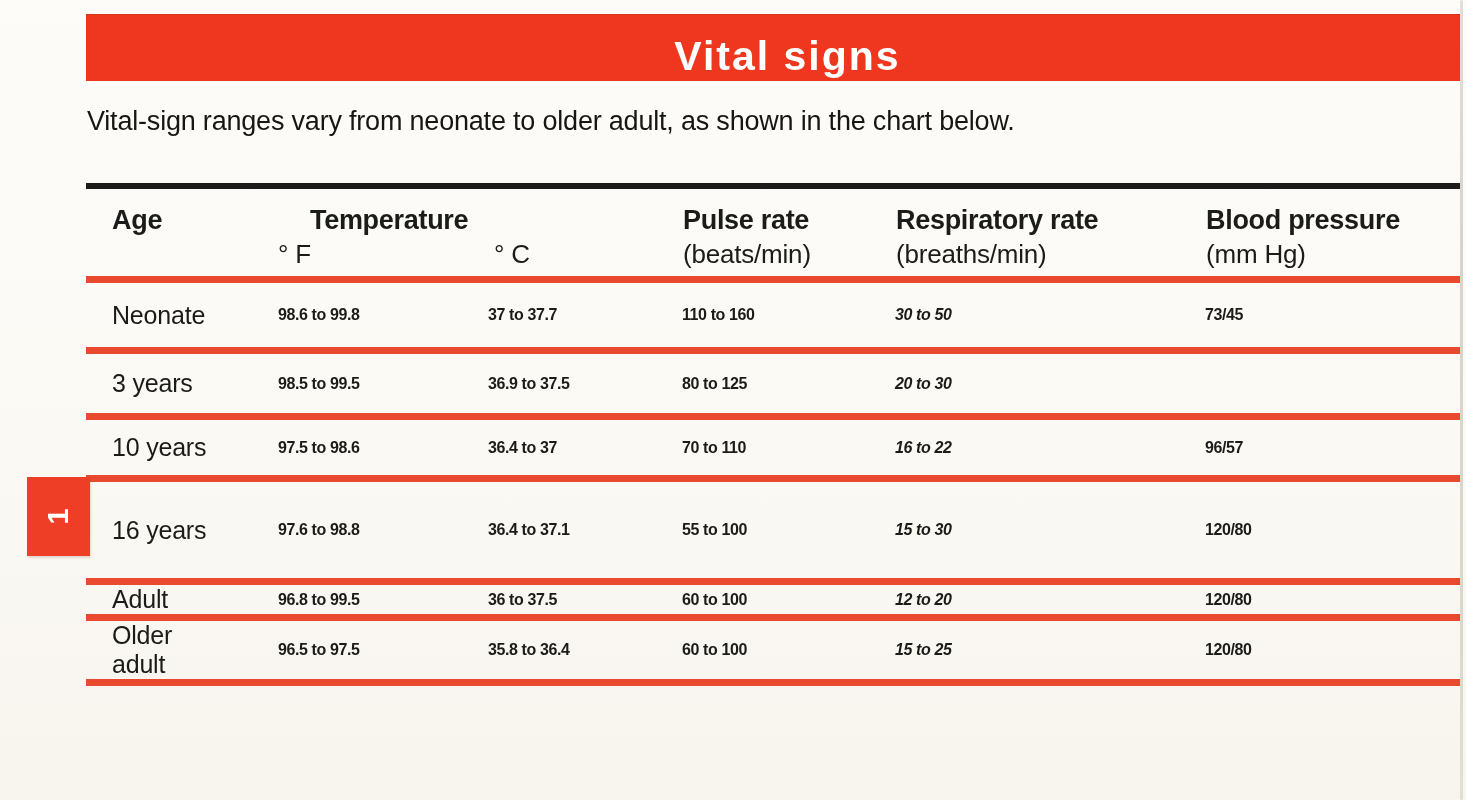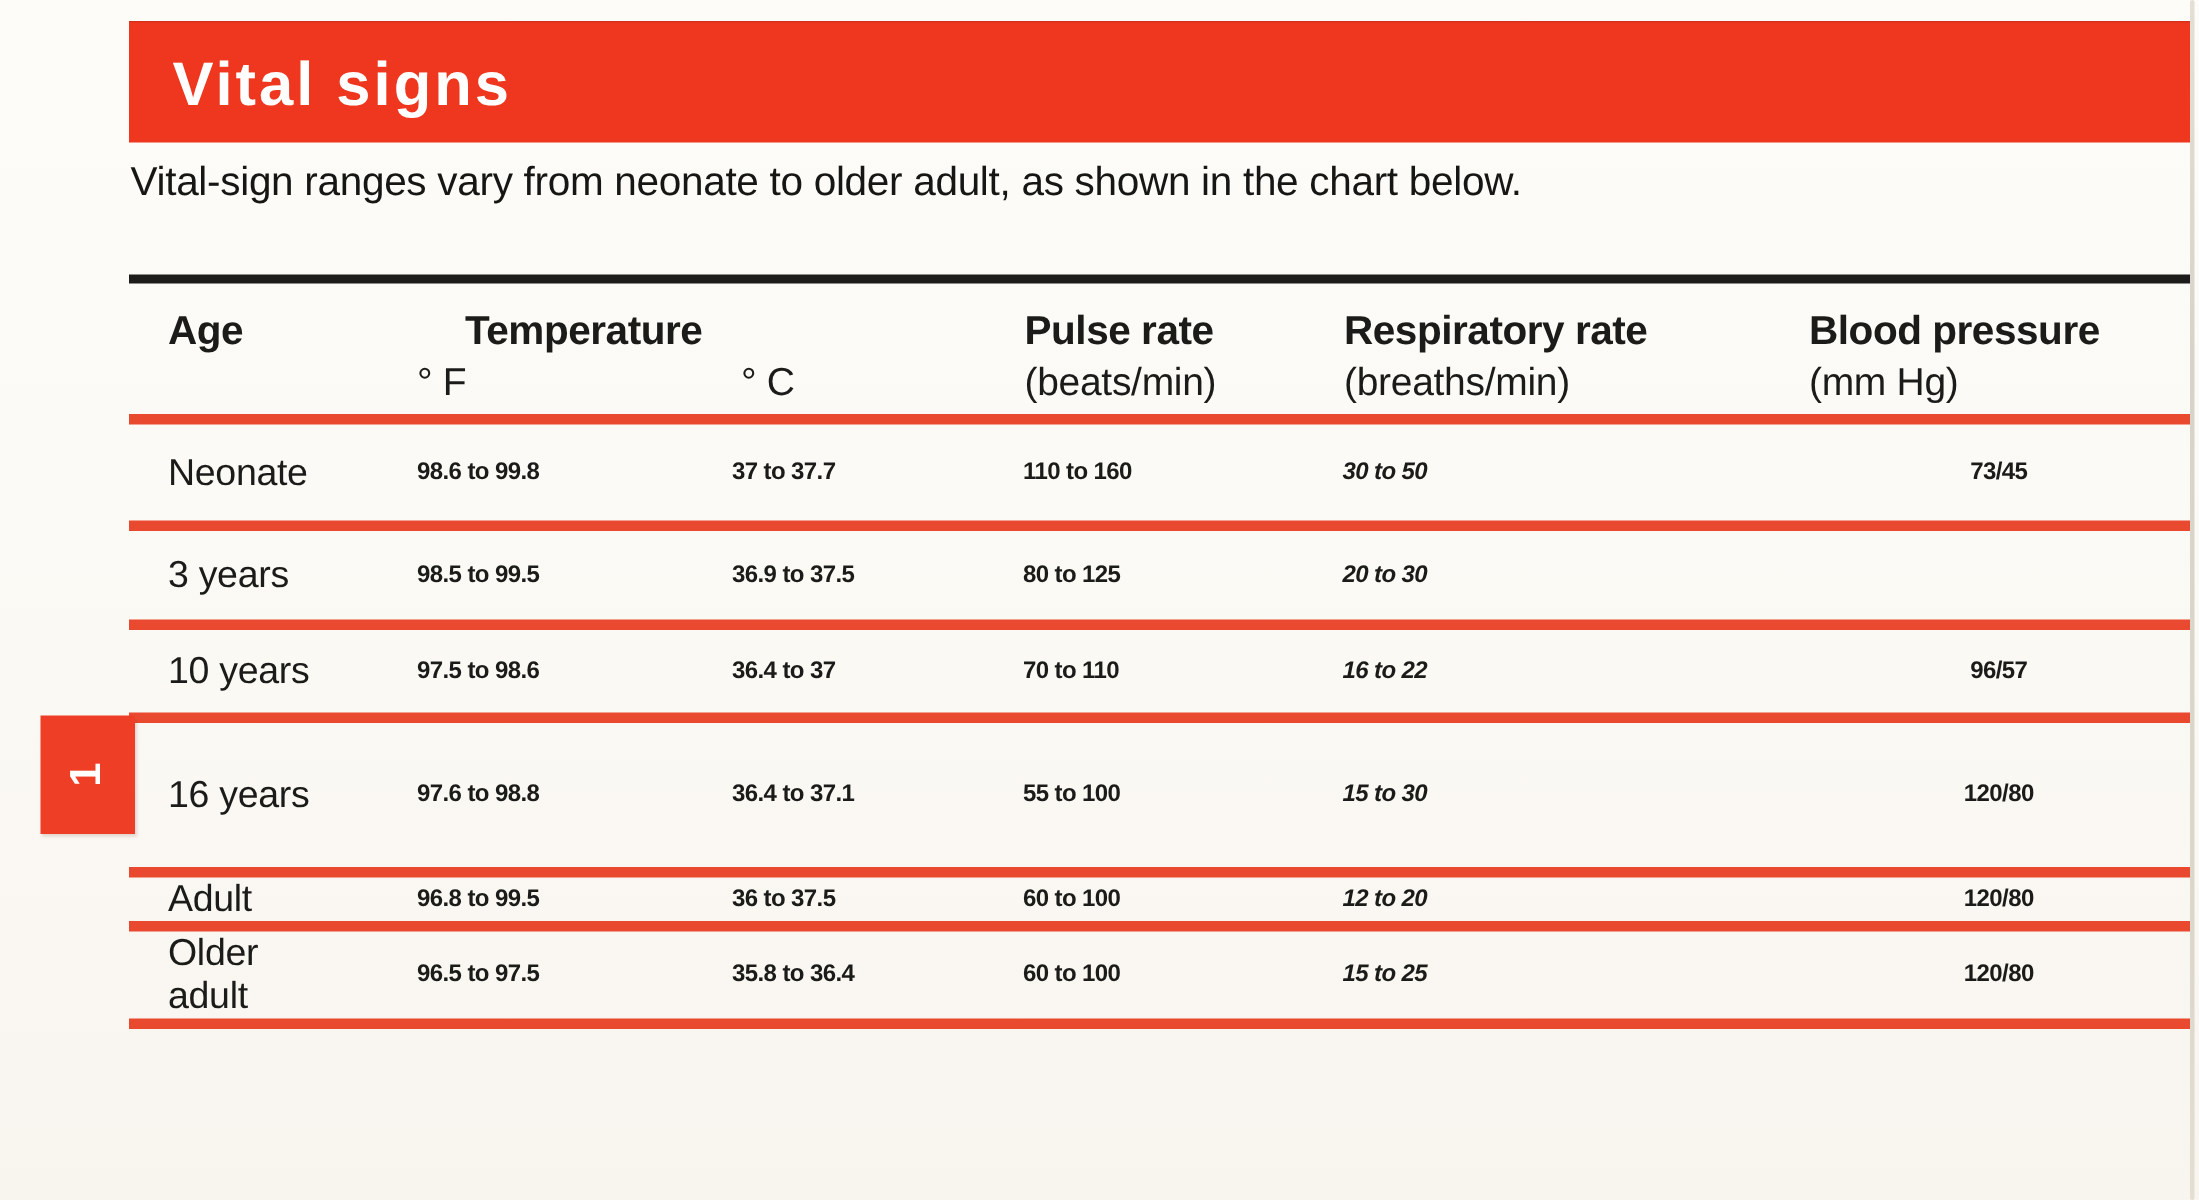--- a/index.html
+++ b/index.html
@@ -14,23 +14,24 @@
     background:linear-gradient(180deg,#fdfcf9 0%,#fbf9f4 55%,#f8f5ef 100%);
   }
   
   .page-edge {
     position:absolute; top:0; right:3px; width:3px; height:800px;
     background:linear-gradient(180deg,#cfc8b8,#bab3a3 30%,#c6beac 80%,#d3ccbc);
     opacity:.55; border-radius:2px;
   }
   
   .banner {
-    position:absolute; left:86px; top:14px; width:1374px; height:81px;
+    position:absolute; left:86px; top:14px; width:1374px; height:67px;
     background:#ee371e;
     box-shadow:0 1px 0 #d8311b inset;
+    text-align:center;
   }
   .banner-title {
     color:#ffffff; font-size:41px; font-weight:bold; letter-spacing:2px;
     padding:20px 0 0 29px; line-height:44px;
   }
   .subtitle {
     position:absolute; left:87px; top:106px;
     font-size:27px; letter-spacing:-0.2px; color:#161614;
   }
   
@@ -69,21 +70,21 @@
   .row:nth-of-type(6) { height:103px; }
   .cell-age {
     padding-left:26px; font-size:25px; line-height:29px;
     white-space:pre-line; letter-spacing:-0.2px;
   }
   .val { font-size:16px; font-weight:bold; letter-spacing:-0.4px; }
   .val.c2 { padding-left:0; }
   .val.c3 { padding-left:0; }
   .val.c4 { padding-left:2px; }
   .val.c5 { padding-left:2px;font-style:italic; }
-  .val.c6 { padding-left:2px;text-align:center; }
+  .val.c6 { padding-left:2px; }
   
   .tab {
     position:absolute; left:27px; top:477px; width:63px; height:79px;
     background:#ee3f26;
     display:flex; align-items:center; justify-content:center;
     box-shadow:1px 2px 2px rgba(120,60,40,.18);
   }
   .tab-num {
     color:#ffffff; font-size:29px; font-weight:bold;
     transform:rotate(-90deg);

